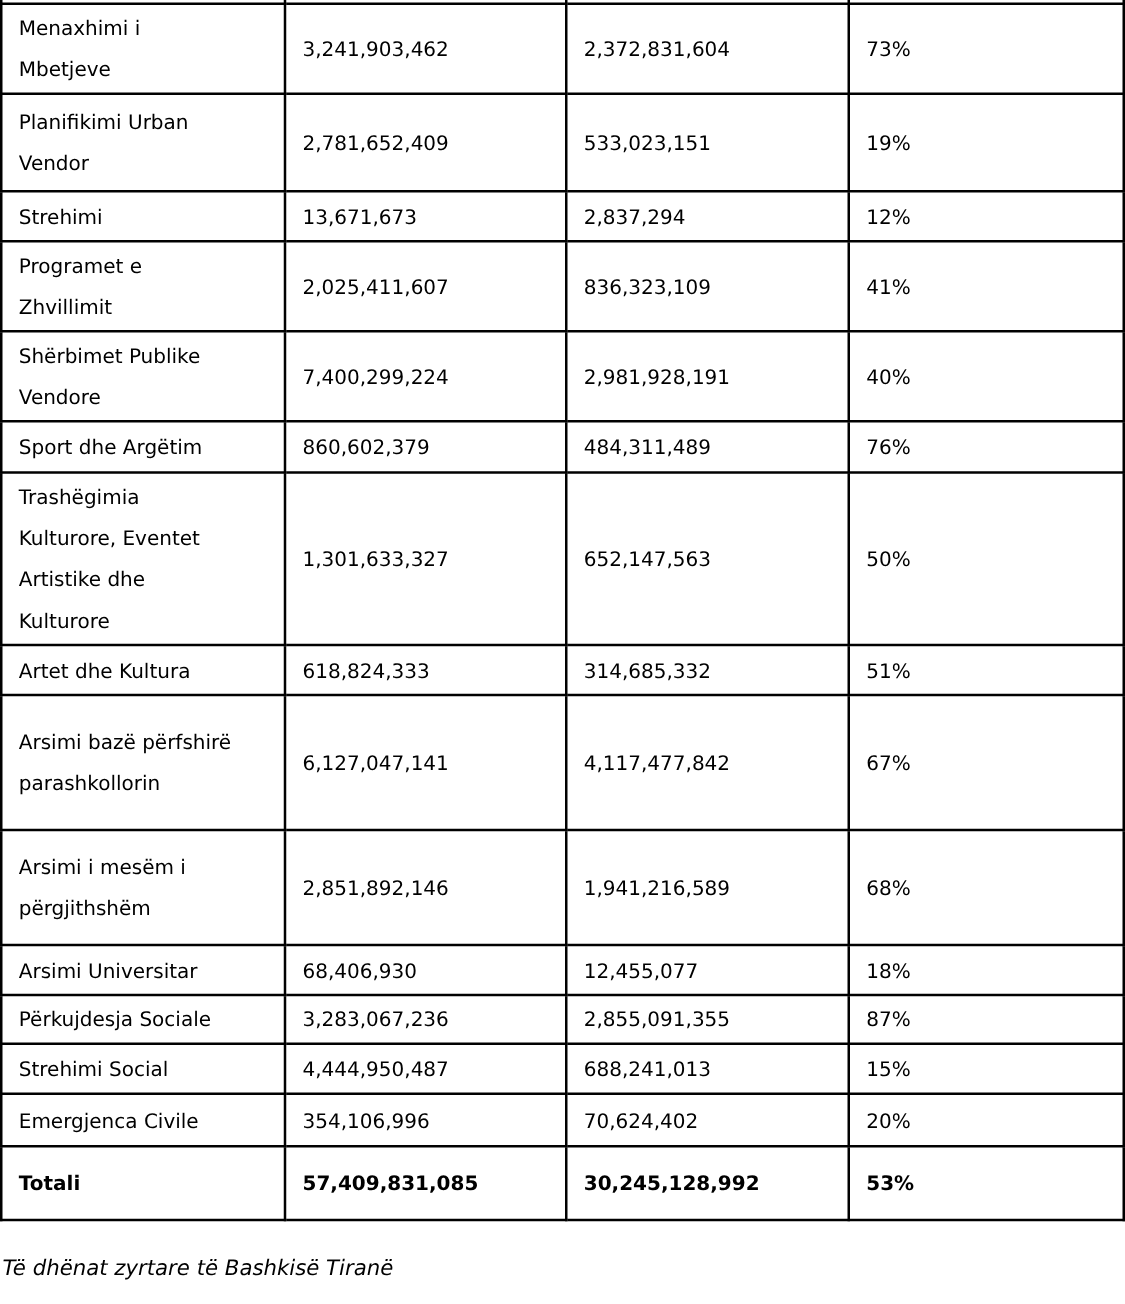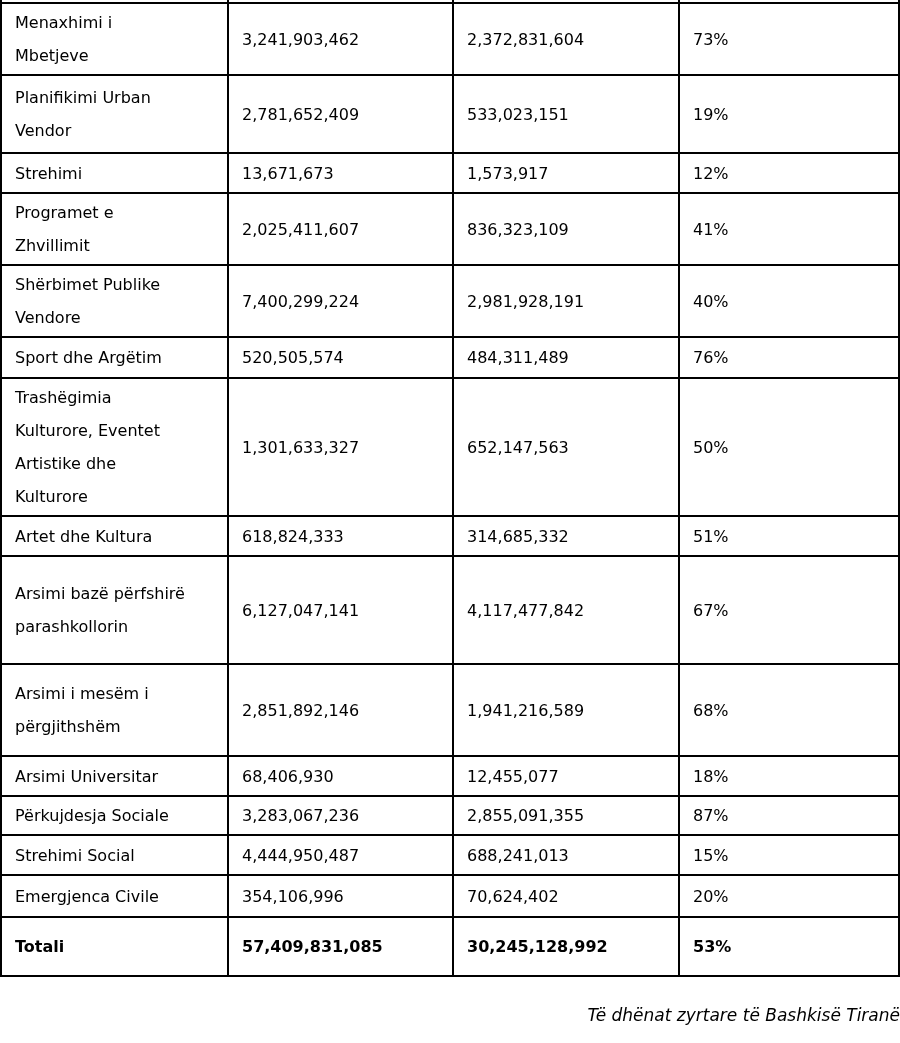--- a/index.html
+++ b/index.html
@@ -57,21 +57,20 @@
   tr.rh42  { height: 42px; }
   tr.rh43  { height: 59px; margin-top: 21px; }
   tr.total-row td {
     font-weight: bold;
   }
   .source-caption {
     margin: 28px 0 0 2px;
     font-style: italic;
     font-size: 17px;
     color: #000000;
-    text-align: right;
   }
 </style>
 </head>
 <body>
 
 <div class="page">
 
   <table class="data-table">
     <colgroup>
       <col class="c1">
@@ -95,38 +94,38 @@
       </tr>
       <tr class="rh78">
         <td class="name-cell">Planifikimi Urban Vendor</td>
         <td>2,781,652,409</td>
         <td>533,023,151</td>
         <td>19%</td>
       </tr>
       <tr class="rh40">
         <td class="name-cell">Strehimi</td>
         <td>13,671,673</td>
-        <td>1,573,917</td>
+        <td>2,837,294</td>
         <td>12%</td>
       </tr>
       <tr class="rh72">
         <td class="name-cell">Programet e Zhvillimit</td>
         <td>2,025,411,607</td>
         <td>836,323,109</td>
         <td>41%</td>
       </tr>
       <tr class="rh72">
         <td class="name-cell">Shërbimet Publike Vendore</td>
         <td>7,400,299,224</td>
         <td>2,981,928,191</td>
         <td>40%</td>
       </tr>
       <tr class="rh41">
         <td class="name-cell">Sport dhe Argëtim</td>
-        <td>520,505,574</td>
+        <td>860,602,379</td>
         <td>484,311,489</td>
         <td>76%</td>
       </tr>
       <tr class="rh143">
         <td class="name-cell">Trashëgimia Kulturore, Eventet Artistike dhe Kulturore</td>
         <td>1,301,633,327</td>
         <td>652,147,563</td>
         <td>50%</td>
       </tr>
       <tr class="rh40">

